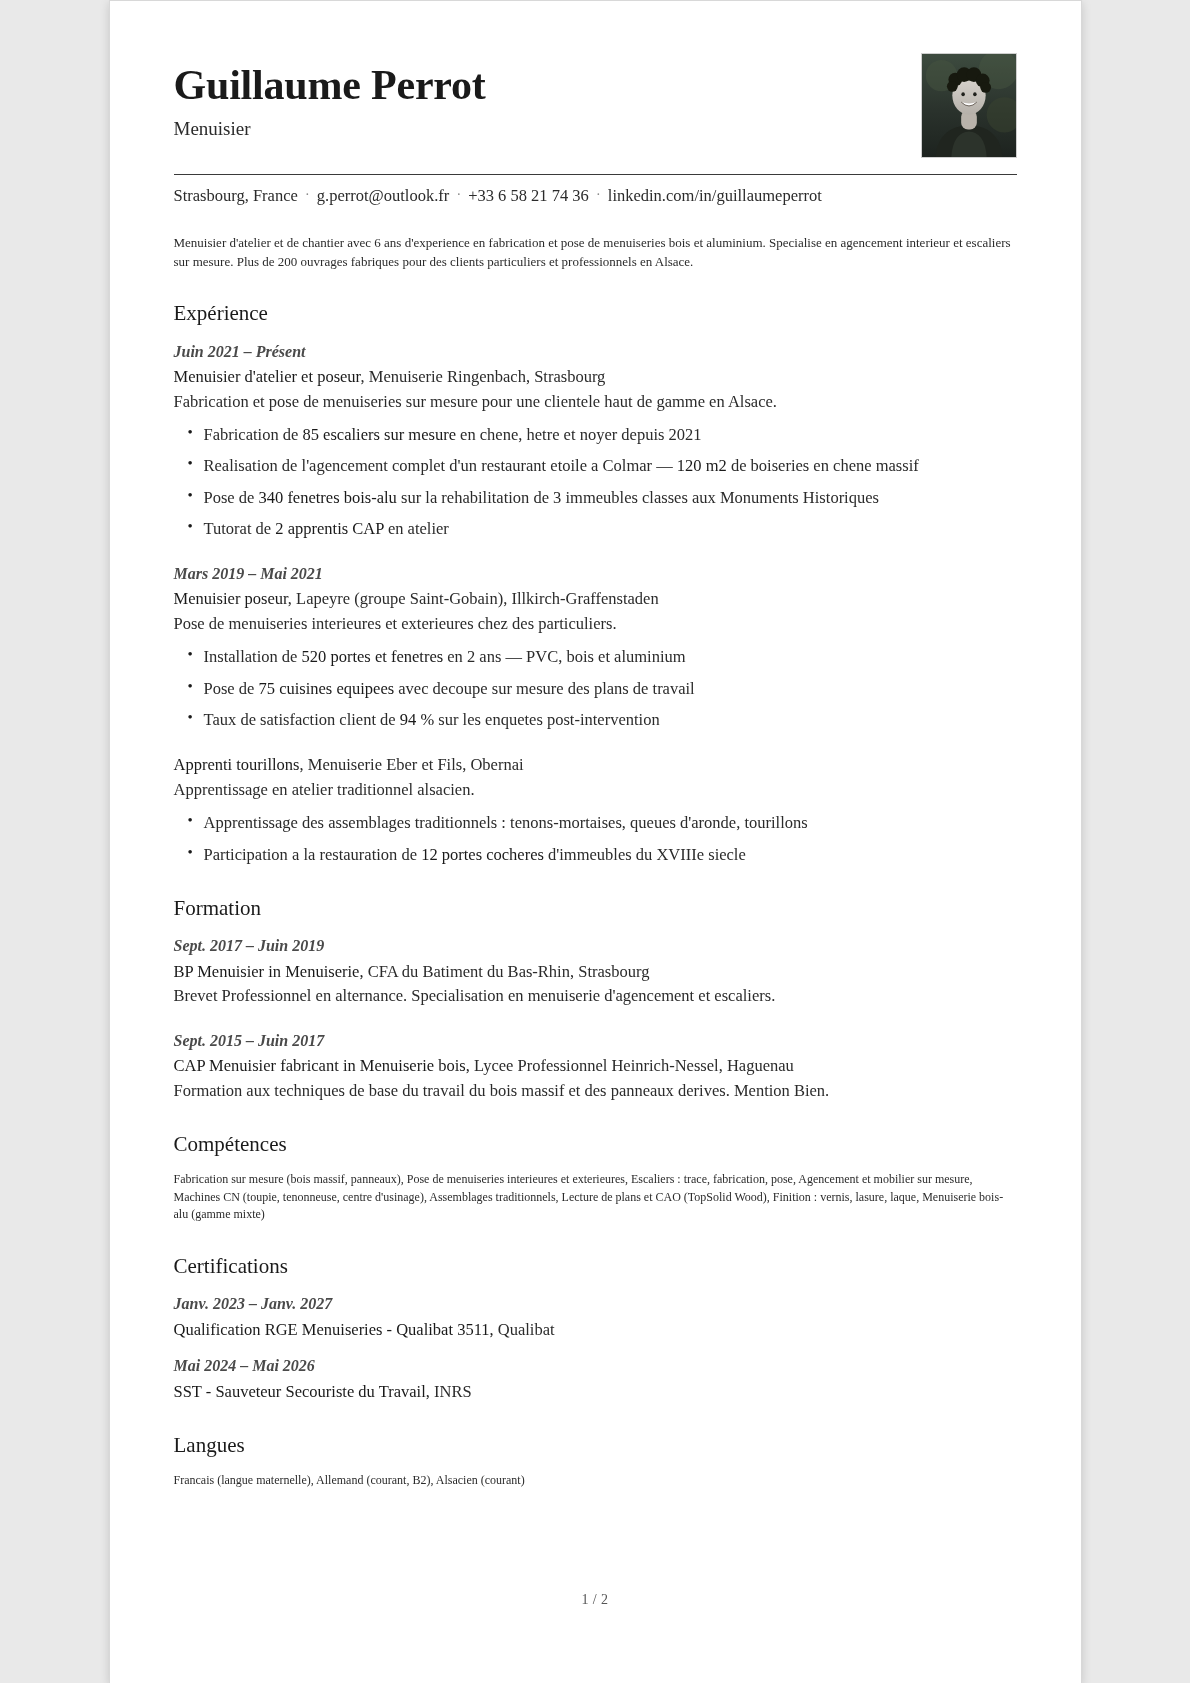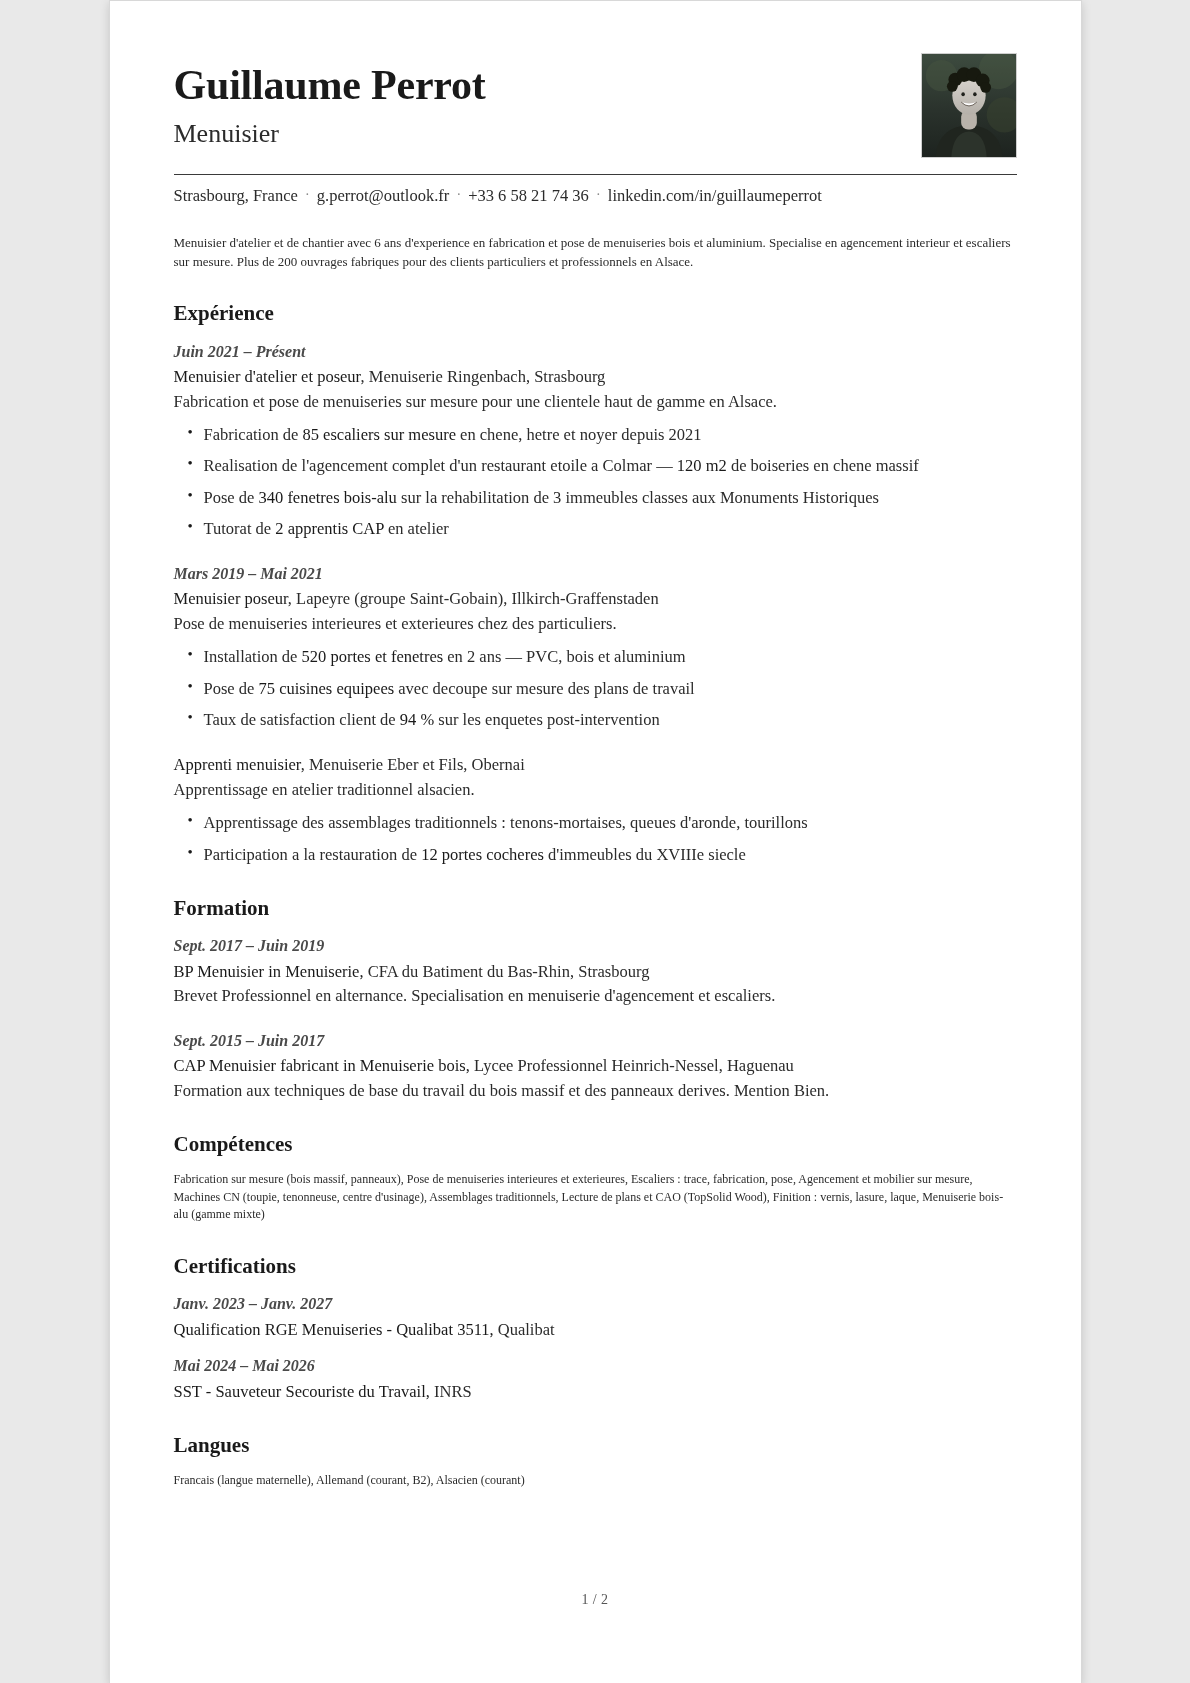--- a/index.html
+++ b/index.html
@@ -44,21 +44,21 @@
   .ident{ flex:1 1 auto; padding-top:10px; }
   .name{
     font-size:42px;
     font-weight:700;
     letter-spacing:-0.2px;
     color:var(--ink);
     line-height:1.06;
     margin:0 0 10px 0;
   }
   .role{
-    font-size:26px;
+    font-size:19px;
     font-weight:400;
     color:var(--body);
     line-height:1.2;
     margin:0;
   }
   .photo{
     flex:0 0 auto;
     width:96px;
     height:105px;
     border:1px solid #cfcfcf;
@@ -92,21 +92,21 @@
     line-height:1.44;
     color:var(--body);
     margin-top:26px;
     text-align:left;
   }
 
   
   .section{ margin-top:30px; }
   .section-title{
     font-size:21px;
-    font-weight:700;
+    font-weight:400;
     color:var(--ink);
     margin:0 0 14px 0;
     line-height:1.2;
   }
   .entry{ margin-bottom:22px; }
   .entry:last-child{ margin-bottom:0; }
   .entry-date{
     font-style:italic;
     font-size:16px;
     color:var(--muted);
@@ -255,21 +255,21 @@
             <div class="entry-date">Mars 2019 – Mai 2021</div>
             <div class="entry-head"><span class="bold">Menuisier poseur</span><span>, Lapeyre (groupe Saint-Gobain), Illkirch-Graffenstaden</span></div>
             <div class="entry-desc">Pose de menuiseries interieures et exterieures chez des particuliers.</div>
             <ul class="bullets">
               <li>Installation de <b>520 portes et fenetres</b> en 2 ans — PVC, bois et aluminium</li>
               <li>Pose de <b>75 cuisines equipees</b> avec decoupe sur mesure des plans de travail</li>
               <li>Taux de satisfaction client de <b>94 %</b> sur les enquetes post-intervention</li>
             </ul>
           </div>
           <div class="entry">
-            <div class="entry-head"><span class="bold">Apprenti menuisier</span><span>, Menuiserie Eber et Fils, Obernai</span></div>
+            <div class="entry-head"><span class="bold">Apprenti tourillons</span><span>, Menuiserie Eber et Fils, Obernai</span></div>
             <div class="entry-desc">Apprentissage en atelier traditionnel alsacien.</div>
             <ul class="bullets">
               <li>Apprentissage des assemblages traditionnels : tenons-mortaises, queues d'aronde, tourillons</li>
               <li>Participation a la restauration de <b>12 portes cocheres</b> d'immeubles du XVIIIe siecle</li>
             </ul>
           </div>
         </div>
     </div>
 
     <div class="section">

